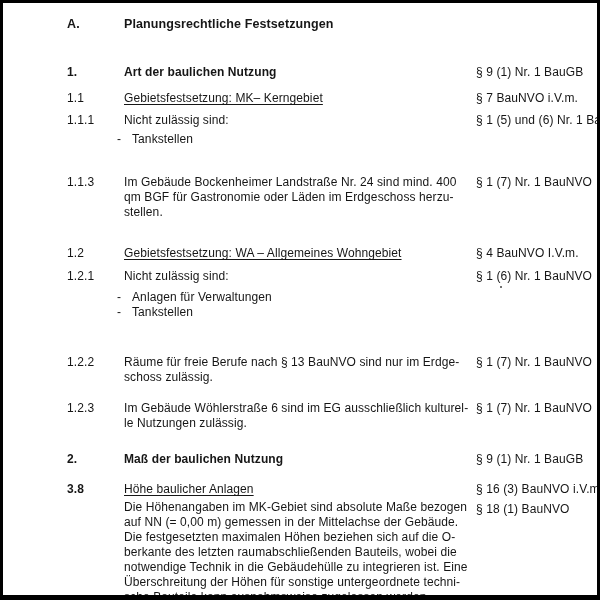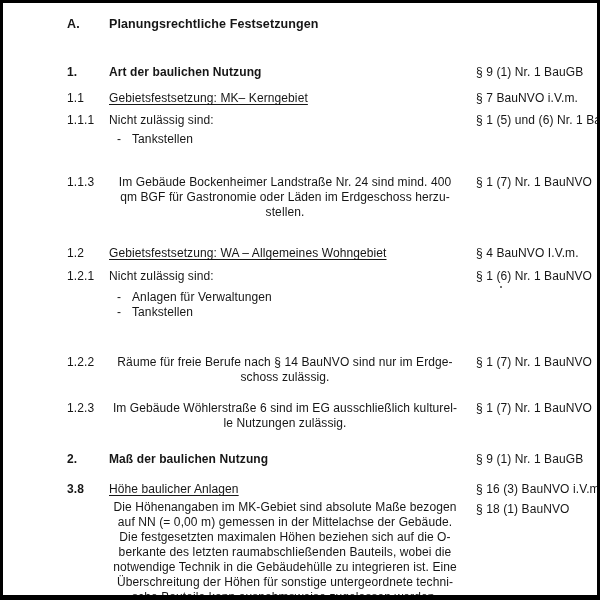--- a/index.html
+++ b/index.html
@@ -11,25 +11,25 @@
     border:3px solid #000;
     border-bottom-width:5px;
     font-family:"Liberation Sans","DejaVu Sans",sans-serif;
     font-size:12px;
     color:#161616;
     overflow:hidden;
     letter-spacing:0.1px;
   }
   .row{position:absolute;left:8px;width:100%;line-height:15px;margin-left:36px;}
   .num{position:absolute;left:20px;white-space:nowrap;}
-  .txt{position:absolute;left:62px;width:352px;}
+  .txt{position:absolute;left:77px;width:352px;}
   .ref{position:absolute;left:429px;white-space:nowrap;}
   .bold{font-weight:bold;}
   .ul{text-decoration:underline;text-underline-offset:2px;}
-  .pre{white-space:pre-line;text-align:center;}
+  .pre{white-space:pre-line;}
   .li{margin-left:70px;line-height:15.2px;}
   .dash{display:inline-block;width:15px;}
   .title-size{font-size:12.5px;}
   .artifact-dot{position:absolute;width:2px;height:2px;background:#444;border-radius:50%;}
 </style>
 </head>
 <body>
 
 <div class="page">
 
@@ -88,21 +88,21 @@
     </div>
     <div class="li">
       <span class="dash">-</span><span>Tankstellen</span>
     </div>
   </div>
 
   <div class="artifact-dot" style="left:497px;top:283px"></div>
 
   <div class="row" style="top:352px">
     <span class="num">1.2.2</span>
-    <span class="txt pre">Räume für freie Berufe nach § 14 BauNVO sind nur im Erdge-
+    <span class="txt pre">Räume für freie Berufe nach § 13 BauNVO sind nur im Erdge-
 schoss zulässig.</span>
     <span class="ref">§ 1 (7) Nr. 1 BauNVO</span>
   </div>
 
   <div class="row" style="top:398px">
     <span class="num">1.2.3</span>
     <span class="txt pre">Im Gebäude Wöhlerstraße 6 sind im EG ausschließlich kulturel-
 le Nutzungen zulässig.</span>
     <span class="ref">§ 1 (7) Nr. 1 BauNVO</span>
   </div>

